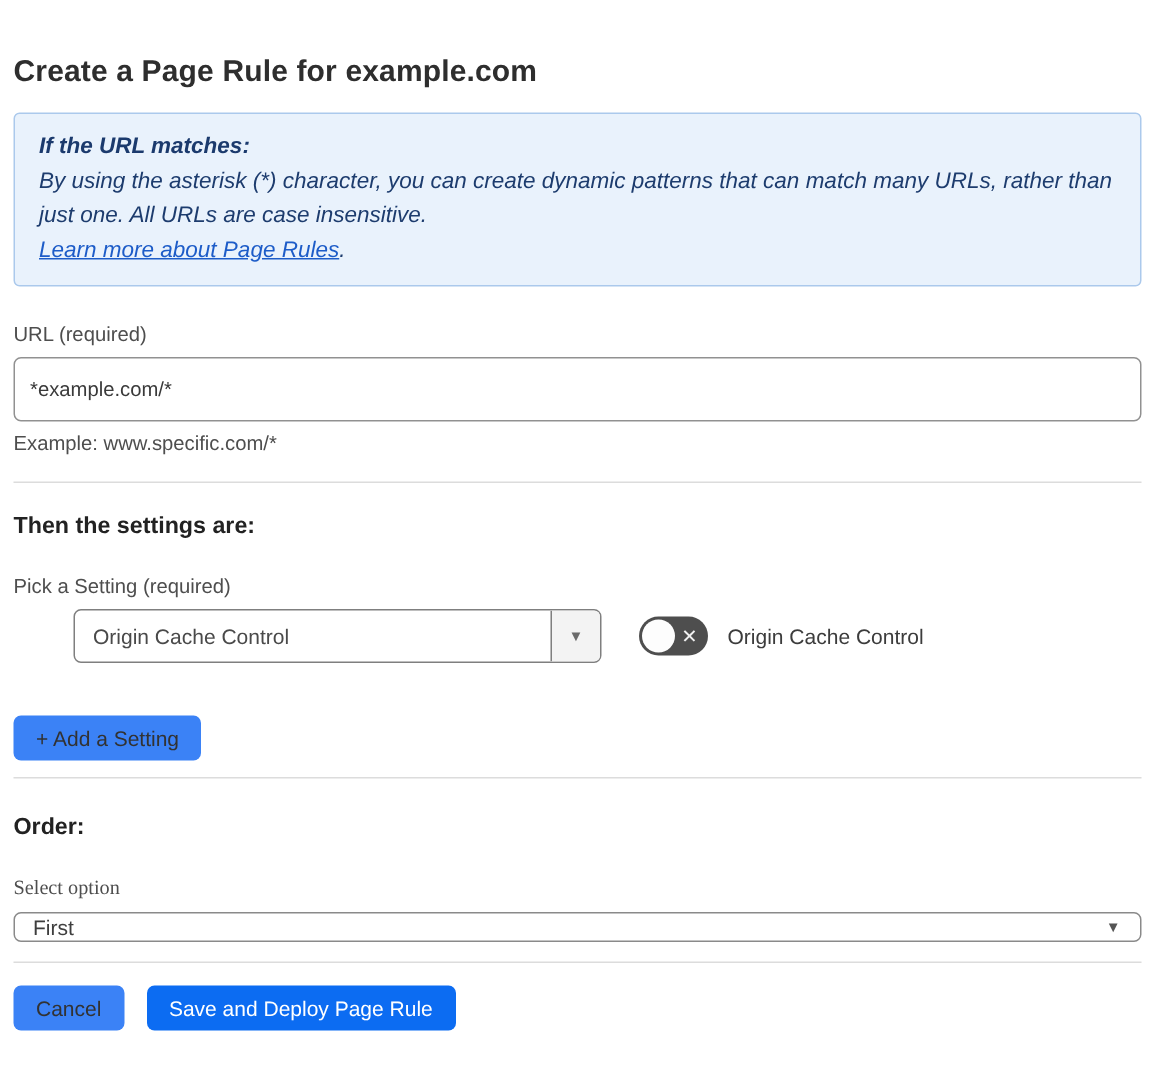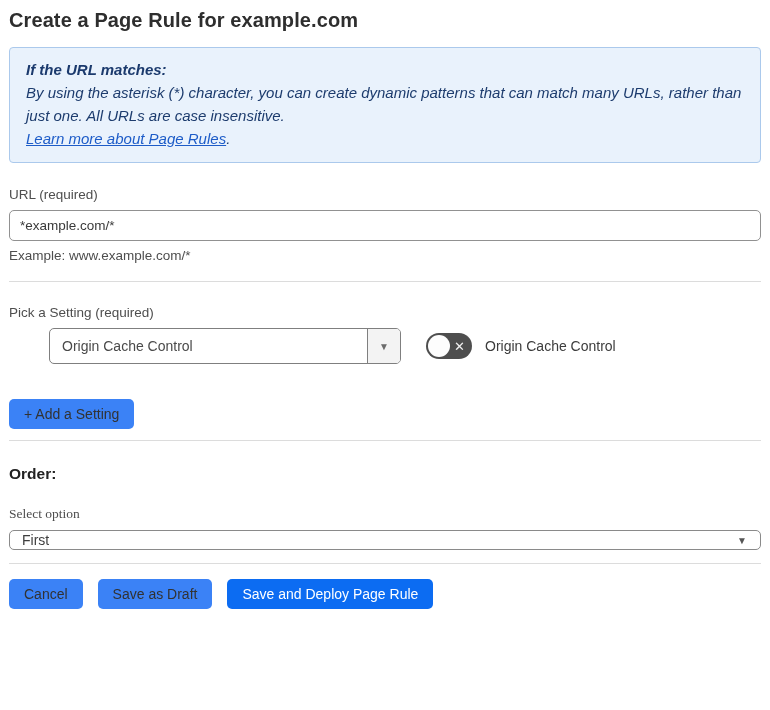--- a/index.html
+++ b/index.html
@@ -4,21 +4,21 @@
 <style>
   * { box-sizing: border-box; margin: 0; padding: 0; }
   html, body { background: #ffffff; }
   body {
     width: 770px;
     height: 710px;
     font-family: "Liberation Sans", "DejaVu Sans", sans-serif;
     color: #333;
     overflow: hidden;
   }
-  .page { padding: 7px 9px 0 9px; }
+  .page { padding: 7px 9px 0 9px; margin-top: 28px; }
 
   .page-title {
     font-size: 20px;
     font-weight: bold;
     color: #2e2e2e;
     margin: 2px 0 15px 0;
     letter-spacing: 0.1px;
   }
 
   
@@ -43,21 +43,21 @@
 
   .field-label {
     display: block;
     font-size: 13.5px;
     color: #4e4e4e;
     margin-bottom: 8px;
   }
 
   .text-input {
     width: 100%;
-    height: 31px;
+    height: 43px;
     border: 1px solid #919191;
     border-radius: 5px;
     padding: 0 10px;
     font-size: 13.5px;
     font-family: "Liberation Sans", "DejaVu Sans", sans-serif;
     color: #3a3a3a;
     background: #fff;
     outline: none;
   }
 
@@ -217,24 +217,25 @@
     <div class="info-body">
       <span>By using the asterisk (*) character, you can create dynamic patterns that can match many URLs, rather than just one. All URLs are case insensitive.</span>
     </div>
     <div>
       <a class="info-link">Learn more about Page Rules</a><span class="info-body">.</span>
     </div>
   </div>
 
   <label class="field-label">URL (required)</label>
   <input class="text-input" type="text" value="*example.com/*" style="">
-  <div class="helper-text">Example: www.example.com/*</div>
+  <div class="helper-text">Example: www.specific.com/*</div>
 
   <hr class="divider">
 
+  <h2 class="section-heading">Then the settings are:</h2>
 
   <label class="field-label picker-label">Pick a Setting (required)</label>
 
   <div class="setting-row">
     <div class="select-custom">
       <div class="select-value">Origin Cache Control</div>
       <div class="select-arrow">▼</div>
     </div>
     <div class="toggle">
       <span class="toggle-knob"></span>
@@ -253,17 +254,16 @@
 
   <div class="select-full">
     <div class="select-value">First</div>
     <div class="select-caret">▼</div>
   </div>
 
   <hr class="divider" style="margin-top:13px">
 
   <div class="footer-buttons">
     <button class="btn btn-gray">Cancel</button>
-    <button class="btn btn-gray">Save as Draft</button>
     <button class="btn btn-blue">Save and Deploy Page Rule</button>
   </div>
 
 </div>
 
 </body></html>

